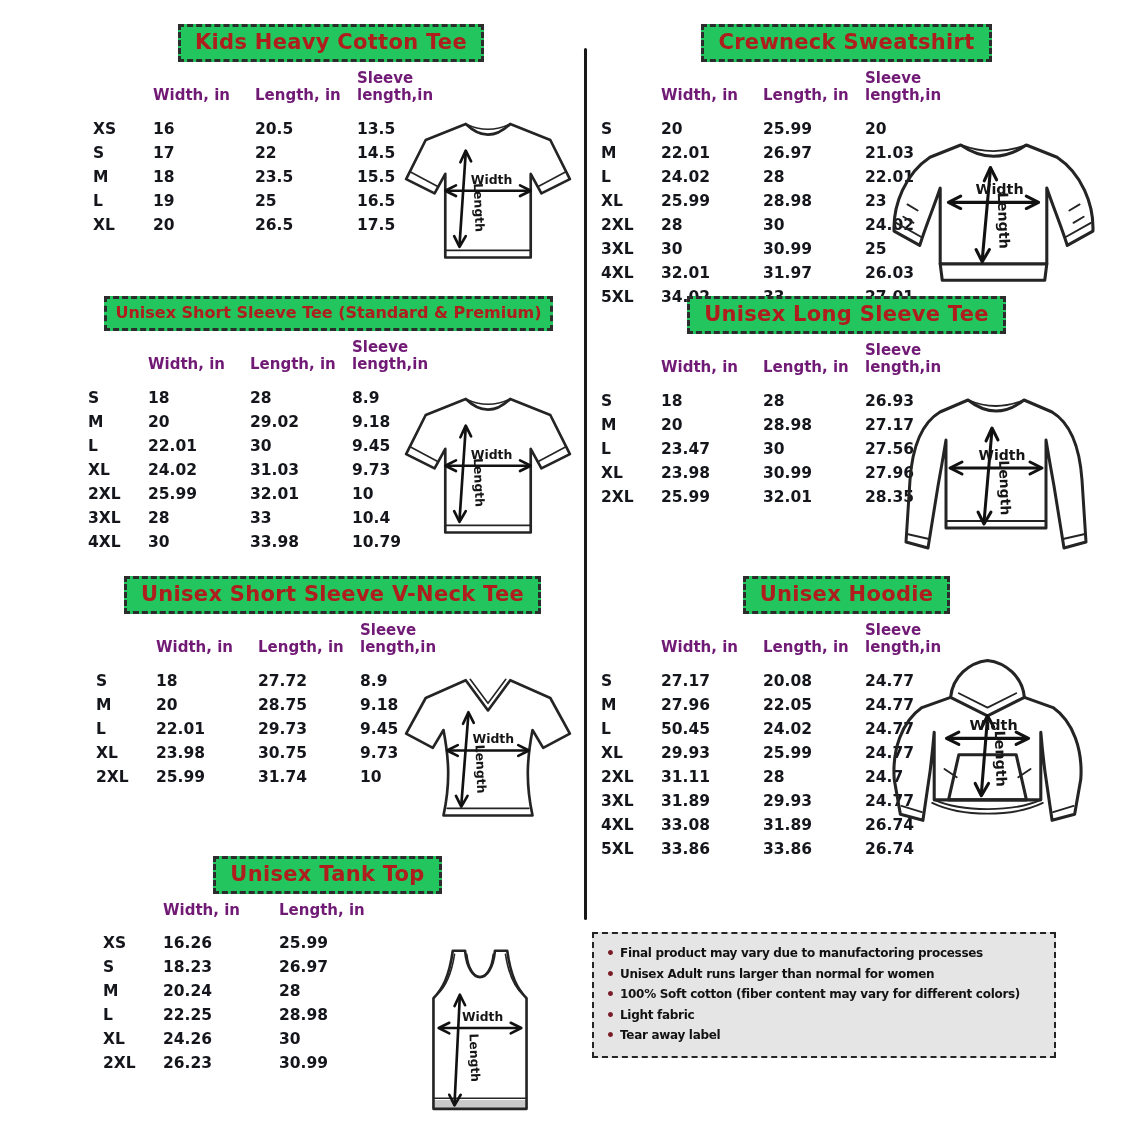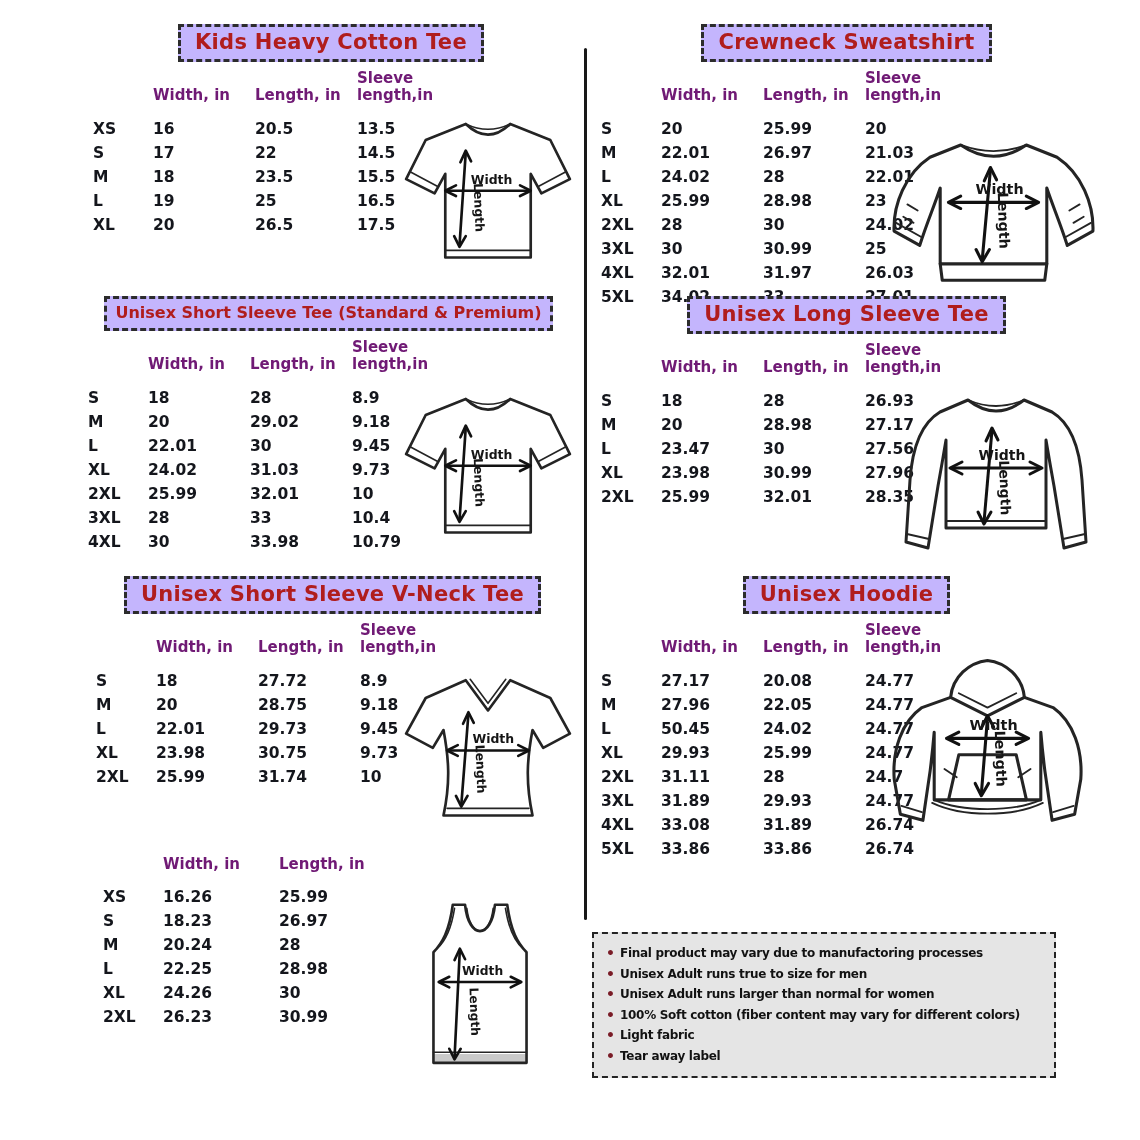--- a/index.html
+++ b/index.html
@@ -24,21 +24,21 @@
   #sec-hoodie { left:593px; top:576px; width:507px; }
   #sec-tank   { left:95px;  top:856px; width:465px; }
 
   .title-row { text-align:center; margin-bottom:8px; }
   .title-box {
     display:inline-block;
     border:3px dashed #2c2c2c;
     color:#b01d1d;
     font-size:21px; font-weight:bold; letter-spacing:.3px;
     padding:3px 14px 5px;
-    background:#c4b5fd;
+    background:#22c55e;
   }
   .title-box.small-title { font-size:16px; padding:4px 8px 6px; letter-spacing:0; }
 
   .panel-body { position:relative; min-height:225px; }
 
   table.size-table { border-collapse:collapse; margin-left:6px; }
   table.size-table th {
     color:#701a75; font-weight:bold; font-size:15px;
     text-align:left; vertical-align:bottom;
     white-space:pre-line; line-height:1.15;
@@ -527,20 +527,21 @@
         <line class="arrow" x1="100" y1="66" x2="94" y2="140"></line>
         <path class="arrow" d="M94,76 L100,64 L106,75"></path>
         <path class="arrow" d="M88,130 L94,142 L101,130"></path>
         <text class="dlabel" x="106" y="78" text-anchor="middle">Width</text>
         <text class="dlabel" x="108" y="106" text-anchor="middle" transform="rotate(88 108 106)">Length</text>
       </svg>
     </div>
   </div>
 
   <div class="section" id="sec-tank">
+    <div class="title-row"><span class="title-box">Unisex Tank Top</span></div>
     <div class="panel-body">
       <table class="size-table cols-2 rows-6">
           <thead>
             <tr>
               <th></th>
               <th>Width, in</th>
               <th>Length, in</th>
             </tr>
           </thead>
           <tbody>
@@ -591,21 +592,20 @@
         <path class="arrow" d="M40,174 L46,186 L53,174"></path>
         <text class="dlabel" x="78" y="90" text-anchor="middle">Width</text>
         <text class="dlabel" x="64" y="132" text-anchor="middle" transform="rotate(88 64 132)">Length</text>
       </svg>
     </div>
   </div>
 
   <div class="notes-box">
     <ul>
         <li>Final product may vary due to manufactoring processes</li>
-        <li>Unisex Adult runs true to size for men</li>
         <li>Unisex Adult runs larger than normal for women</li>
         <li>100% Soft cotton (fiber content may vary for different colors)</li>
         <li>Light fabric</li>
         <li>Tear away label</li>
       </ul>
   </div>
 
 </div>
 
 </body></html>

